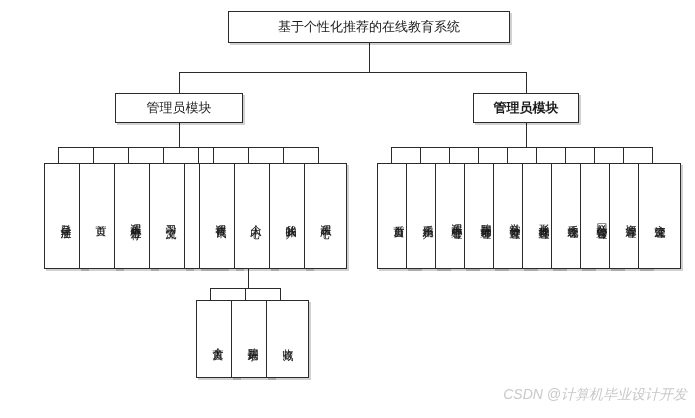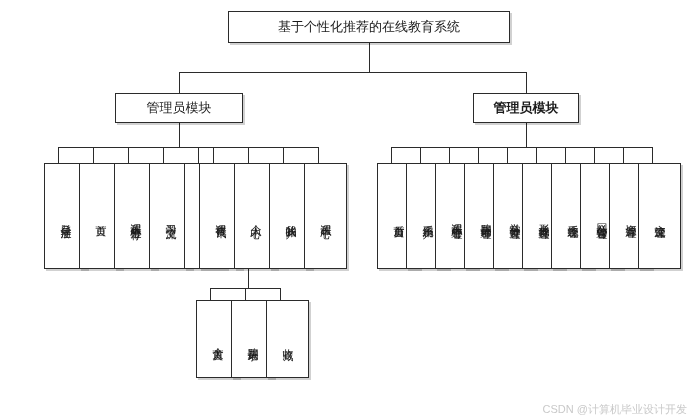--- a/index.html
+++ b/index.html
@@ -36,25 +36,26 @@
   
   .vert .node-label{
     writing-mode:vertical-rl;
     text-orientation:upright;
     font-size:11px;
     letter-spacing:1px;
     padding-top:2px;
   }
   .watermark{
     position:absolute;
-    right:8px;bottom:1px;
-    font-size:11px;
+    right:8px;bottom:14px;
+    font-size:14px;
     color:#c9c9c9;
     white-space:nowrap;
     user-select:none;
+    font-style:italic;
   }
 </style>
 </head>
 <body>
 
 <div id="diagram">
     <svg width="695" height="418" style="position: absolute; left: 0px; top: 0px;">
       <line x1="369" y1="43" x2="369" y2="72" stroke="#2b2b2b" stroke-width="1" shape-rendering="crispEdges"></line>
       <line x1="179" y1="72" x2="526" y2="72" stroke="#2b2b2b" stroke-width="1" shape-rendering="crispEdges"></line>
       <line x1="179" y1="72" x2="179" y2="93" stroke="#2b2b2b" stroke-width="1" shape-rendering="crispEdges"></line>

